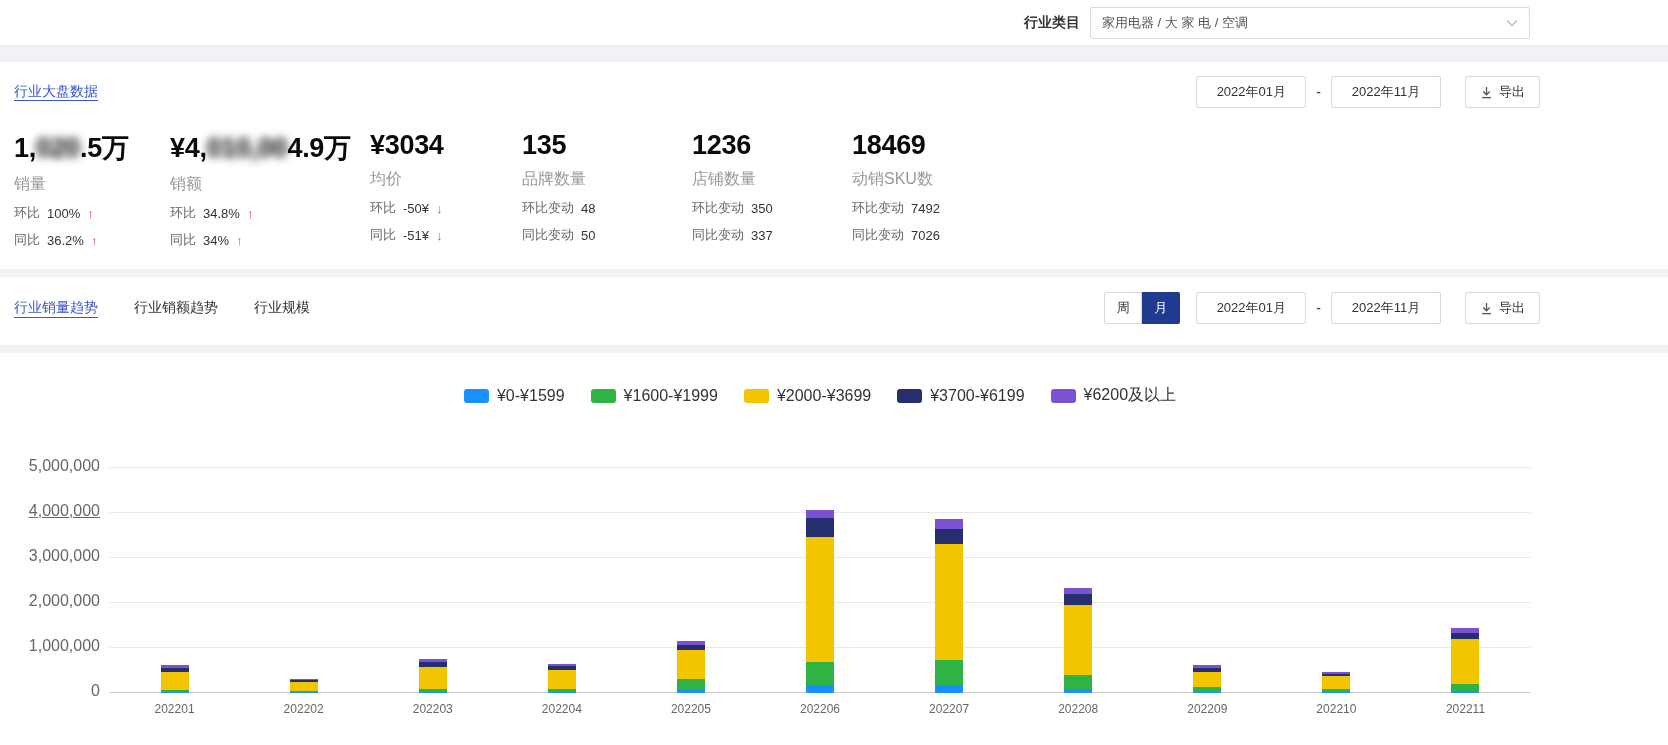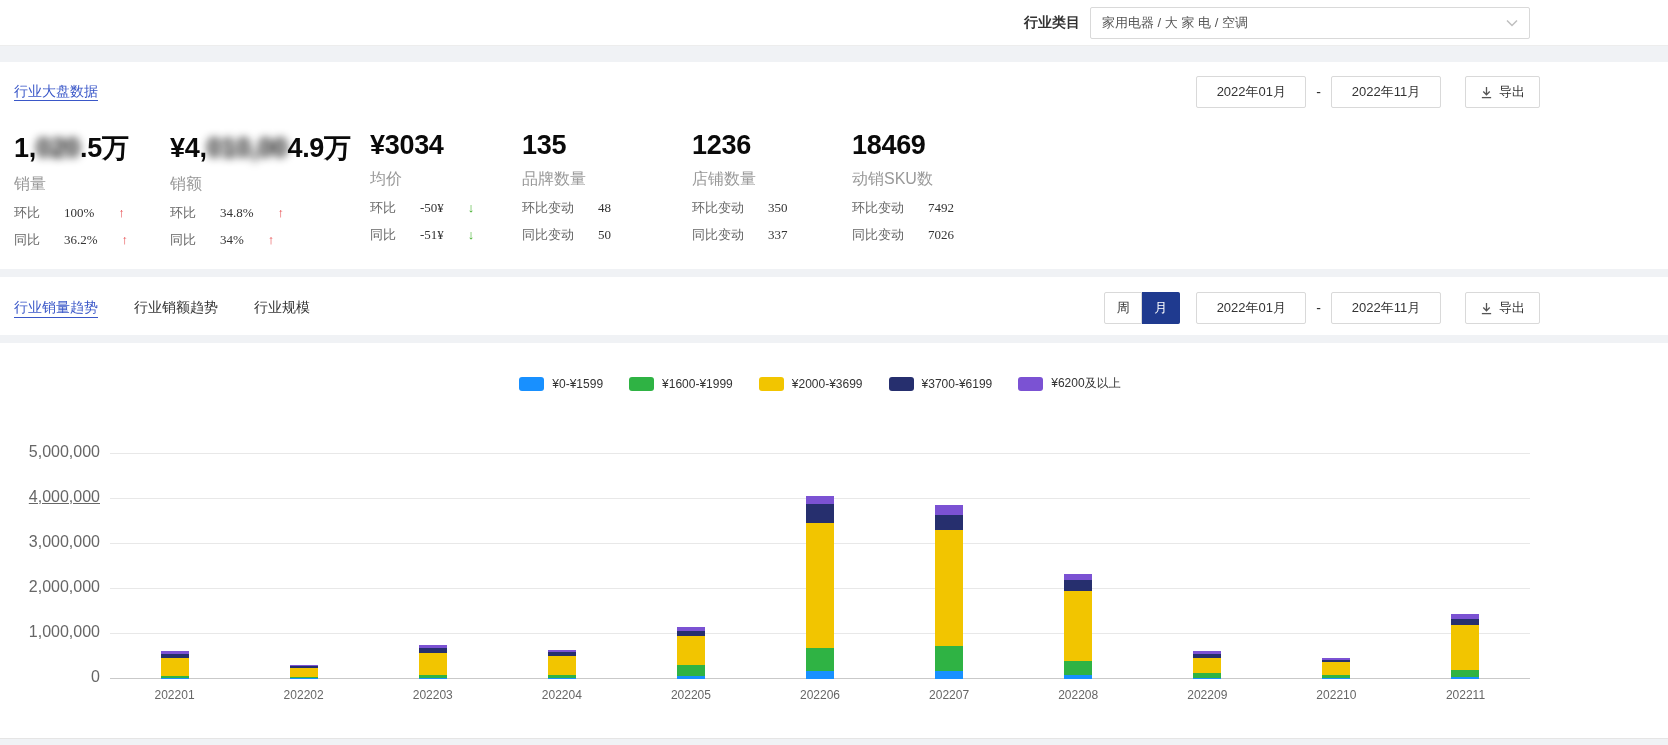--- a/index.html
+++ b/index.html
@@ -22,38 +22,38 @@
   .panel-title{color:var(--accent);text-decoration:underline;text-underline-offset:4px;cursor:pointer;font-size:14px;}
   .controls{display:flex;align-items:center;gap:10px;}
   .datebox{width:110px;height:32px;border:1px solid var(--border);border-radius:2px;display:flex;align-items:center;justify-content:center;background:#fff;color:#333;font-size:13px;cursor:pointer;}
   .dash{color:#333;}
   .export-btn{display:flex;align-items:center;gap:6px;height:32px;padding:0 14px;margin-left:14px;background:#fff;border:1px solid var(--border);border-radius:2px;color:#333;font-size:13px;cursor:pointer;}
   .cards{display:flex;margin-top:22px;}
   .card{white-space:nowrap;}
   .big{font-size:27px;font-weight:600;color:#0a0a0a;letter-spacing:-0.3px;}
   .masked{filter:blur(4px);}
   .card-label{color:#999;font-size:16px;margin-top:8px;}
-  .crow{display:flex;align-items:center;gap:24px;margin-top:9px;font-size:13px;font-family:Liberation Serif, serif;}
+  .crow{display:flex;align-items:center;gap:7px;margin-top:9px;font-size:13px;}
   .crow .k{color:#666;}
   .crow .v{color:#333;}
   .arrow{font-size:13px;font-weight:700;}
   .arrow.up{color:var(--red);}
   .arrow.down{color:var(--green);}
-  .trend-panel{padding-bottom:10px;}
+  .trend-panel{}
   .tabs{display:flex;gap:36px;}
   .tab{font-size:14px;color:#333;cursor:pointer;padding:8px 0;}
   .tab.active{color:var(--accent);text-decoration:underline;text-underline-offset:5px;}
   .toggle{display:flex;margin-right:6px;}
   .toggle-btn{width:38px;height:32px;display:flex;align-items:center;justify-content:center;border:1px solid var(--border);background:#fff;font-size:13px;color:#333;cursor:pointer;}
   .toggle-btn:first-child{border-radius:2px 0 0 2px;}
   .toggle-btn:last-child{border-radius:0 2px 2px 0;border-left:none;}
   .toggle-btn.active{background:var(--navy);border-color:var(--navy);color:#fff;}
   .chart-panel{background:#fff;padding:32px 0 36px 0;}
   .legend{display:flex;justify-content:center;align-items:center;gap:26px;margin-left:110px;margin-right:138px;}
-  .legend-item{display:flex;align-items:center;gap:8px;font-size:12px;color:#333;cursor:pointer;}
+  .legend-item{display:flex;align-items:center;gap:8px;font-size:16px;color:#333;cursor:pointer;}
   .swatch{width:25px;height:14px;border-radius:3px;}
   .plot-area{position:relative;margin:62px 138px 0 110px;height:225px;}
   .gridline{position:absolute;left:0;right:0;height:1px;background:var(--gridline);}
   .gridline.zero{background:#c9c9c9;}
   .ylabel{position:absolute;right:calc(100% + 10px);width:90px;text-align:right;color:#666;font-size:16px;line-height:1;}
   .cols{position:absolute;left:0;right:0;top:0;bottom:0;display:flex;}
   .col{flex:1;display:flex;align-items:flex-end;justify-content:center;}
   .stack{width:28px;display:flex;flex-direction:column-reverse;cursor:pointer;}
   .seg{width:100%;}
   .xlabels{display:flex;margin:9px 138px 0 110px;}

